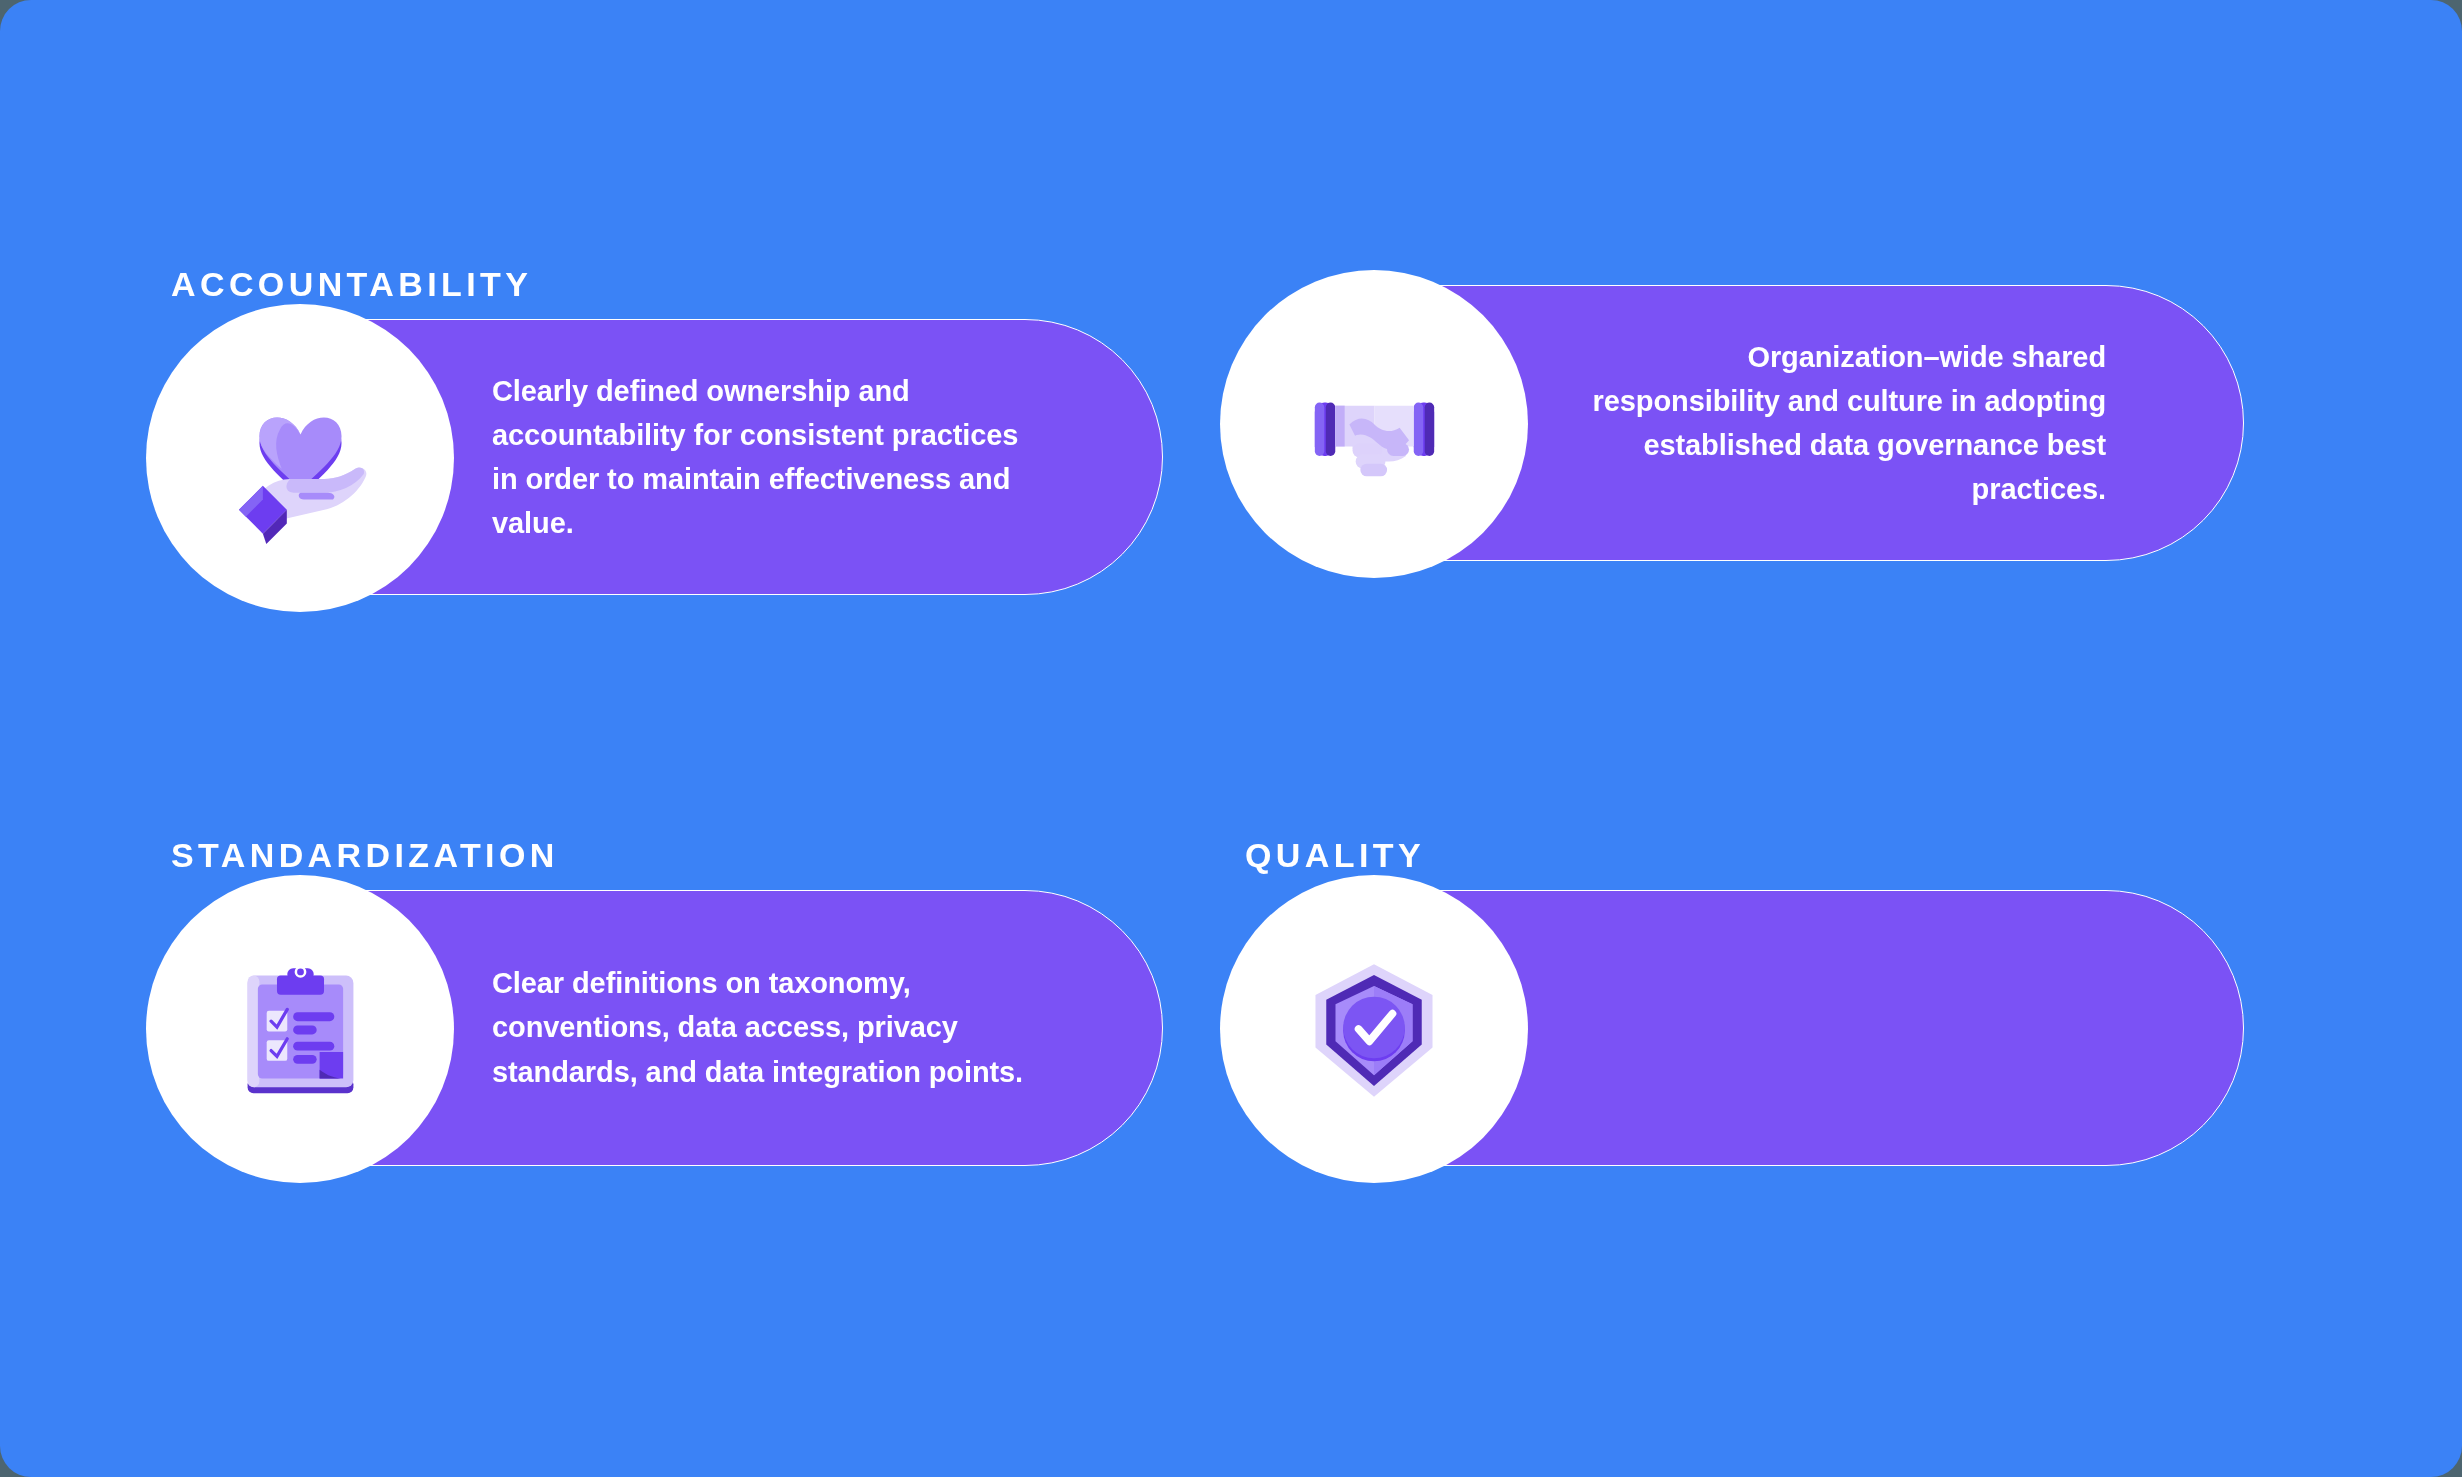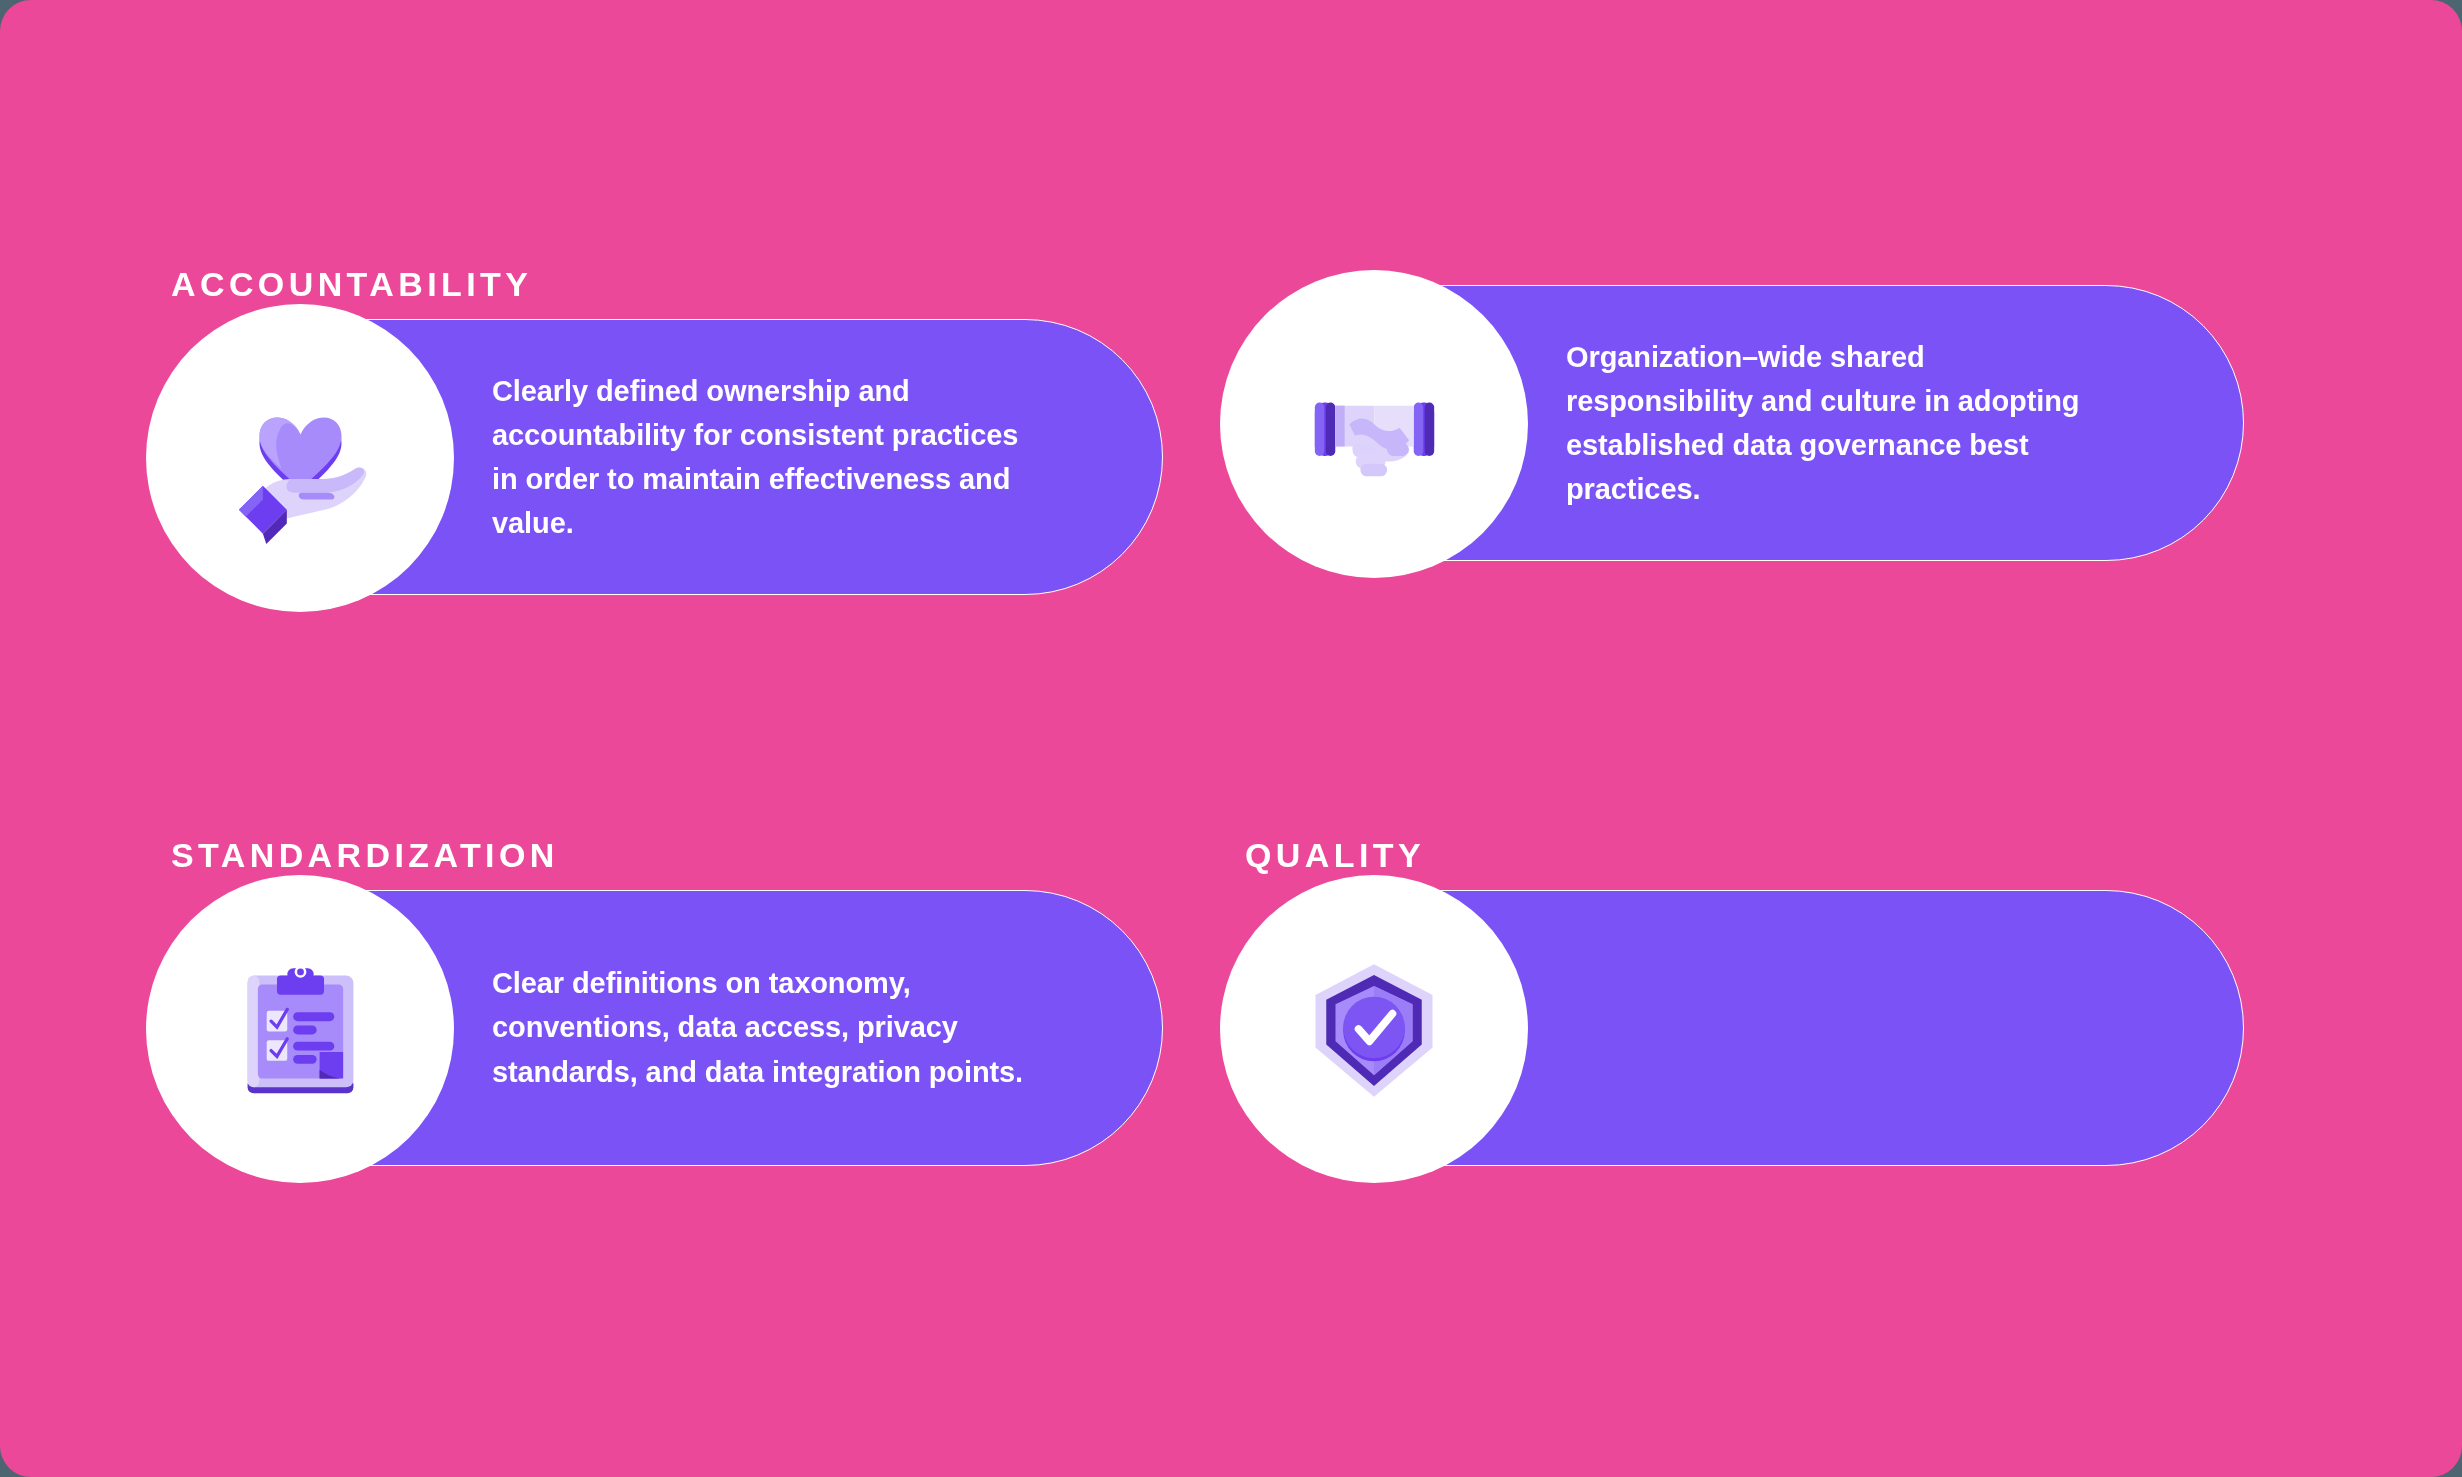--- a/index.html
+++ b/index.html
@@ -4,21 +4,21 @@
 <style>
   * { margin:0; padding:0; box-sizing:border-box; }
   html, body {
     width:2462px; height:1477px;
     background:#4d6570;
     font-family:"Liberation Sans", sans-serif;
     overflow:hidden;
   }
   #page {
     position:absolute; inset:0;
-    background:#ec4899;
+    background:#3b82f6;
     border-radius:31px;
     overflow:hidden;
   }
   #grid {
     position:absolute;
     left:171px; top:267px;
     width:2120px; height:937px;
     display:grid;
     grid-template-columns:1074px 1047px;
     grid-template-rows:auto auto;
@@ -63,21 +63,21 @@
     position:relative;
     z-index:3;
     margin-left:320px;
     width:547px;
     color:#ffffff;
     font-size:29px;
     font-weight:bold;
     line-height:1.52;
     letter-spacing:-0.1px;
   }
-  .card-2 .body-text, .card-4 .body-text { width:540px; }
+  .card-2 .body-text, .card-4 .body-text { width:540px;text-align:right; }
 </style>
 </head>
 <body>
 
 <div id="page">
   <div id="grid">
 
     <div class="card card-1">
       <div class="card-title">ACCOUNTABILITY</div>
       <div class="pill">

